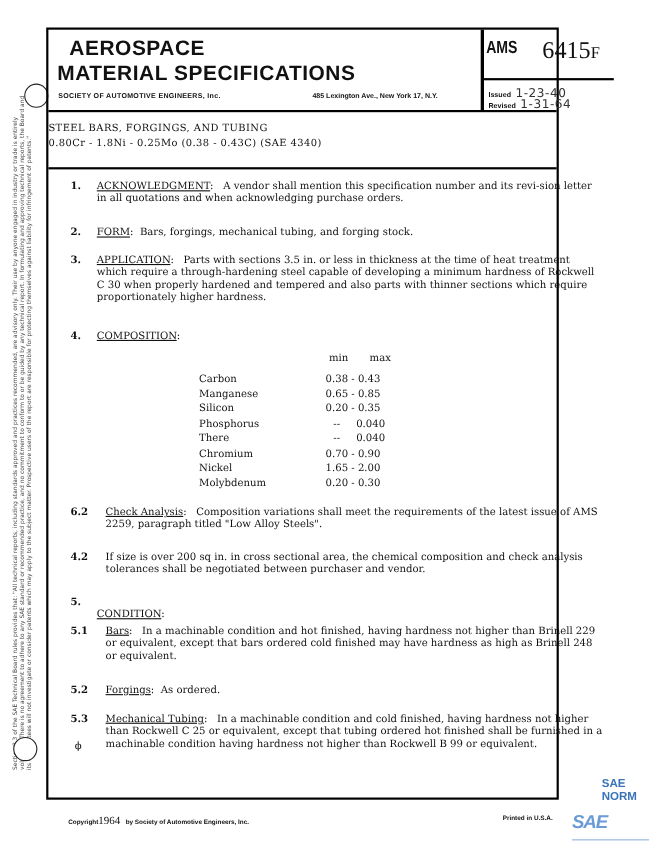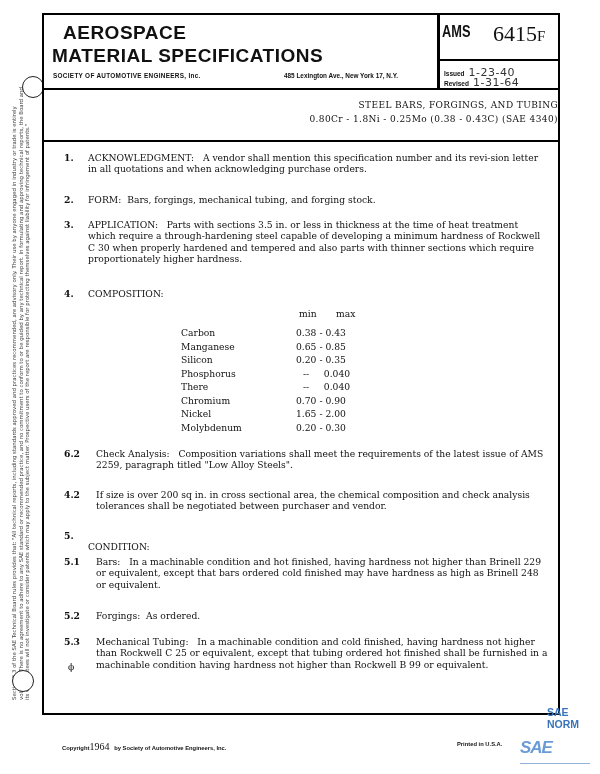--- a/index.html
+++ b/index.html
@@ -1,39 +1,39 @@
 <!DOCTYPE html>
 <html><head>
 <meta charset="utf-8">
 <style>
   html,body{margin:0;padding:0;background:#fff;}
   body{width:600px;height:774px;position:relative;overflow:hidden;font-family:"DejaVu Serif",serif;color:#111;}
   .sans{font-family:"Liberation Sans",sans-serif;}
   .serif{font-family:"Liberation Serif",serif;}
-  .frame{position:absolute;left:42px;top:13px;width:518px;height:702px;border:2px solid #000;box-sizing:border-box;}
+  .frame{position:absolute;left:42px;top:25px;width:466px;height:702px;border:2px solid #000;box-sizing:border-box;}
   .hdr{position:absolute;left:0;top:0;width:100%;height:73px;border-bottom:2px solid #000;}
   .hdr-left{position:absolute;left:0;top:0;width:393px;height:73px;border-right:3px solid #000;}
   .t1{position:absolute;left:19px;top:7px;font-weight:bold;font-size:19px;letter-spacing:0.5px;}
   .t2{position:absolute;left:8px;top:30px;font-weight:bold;font-size:19px;letter-spacing:0.5px;}
   .soc{position:absolute;left:9px;top:57px;font-weight:bold;font-size:6.4px;letter-spacing:0.3px;}
   .addr{position:absolute;left:240px;top:57px;font-weight:bold;font-size:6.4px;}
   .hdr-right{position:absolute;left:396px;top:0;width:118px;height:73px;}
   .ams{position:absolute;left:0;top:0;width:118px;height:44px;border-bottom:2px solid #000;}
   .ams-l{position:absolute;left:2px;top:8px;font-weight:bold;font-size:16px;font-family:"Liberation Sans",sans-serif;transform:scaleX(0.8);transform-origin:left;}
   .ams-n{position:absolute;left:53px;top:6px;font-size:22px;font-family:Liberation Serif, serif;}
   .ams-n small{font-size:15px;}
   .iss{position:absolute;left:4px;top:51px;font-size:6.5px;font-weight:bold;}
   .rev{position:absolute;left:4px;top:61px;font-size:6.5px;font-weight:bold;}
   .hw{font-family:"DejaVu Sans",sans-serif;font-weight:normal;font-size:11px;color:#333;margin-left:4px;letter-spacing:0.5px;}
-  .title-band{position:absolute;left:0;top:73px;width:100%;height:52px;border-bottom:2px solid #000;text-align:right;}
+  .title-band{position:absolute;left:0;top:73px;width:100%;height:52px;border-bottom:2px solid #000;text-align:left;}
   .tb1{position:absolute;left:0;right:0;top:12px;font-size:9px;letter-spacing:0.4px;}
   .tb2{position:absolute;left:0;right:0;top:26px;font-size:9px;letter-spacing:0.4px;}
   .sec{position:absolute;font-size:9.2px;line-height:11.3px;}
   .num{position:absolute;left:20px;font-weight:bold;font-size:9.2px;}
-  .u{}
+  .u{text-decoration:underline;}
   .comp{position:absolute;left:137px;top:293px;font-size:9.2px;}
   .crow{position:absolute;left:0;white-space:nowrap;height:12px;}
   .cname{position:absolute;left:0;width:110px;}
   .cval{position:absolute;left:115px;width:80px;}
   .sidebar{position:absolute;left:2px;top:80px;width:38px;height:620px;}
   .side-txt{position:absolute;left:19px;top:310px;width:620px;transform:translate(-50%,-50%) rotate(-90deg);font-family:"DejaVu Sans",sans-serif;font-size:5.4px;line-height:6.6px;color:#444;text-align:left;}
   .hole{position:absolute;width:20px;height:20px;border:1px solid #222;border-radius:50%;background:#fff;}
   .footer{position:absolute;top:741px;font-size:5.8px;font-weight:bold;}
   .watermark{position:absolute;left:520px;top:738px;font-family:"Liberation Sans",sans-serif;font-weight:bold;color:#3a74b8;}
 </style>

